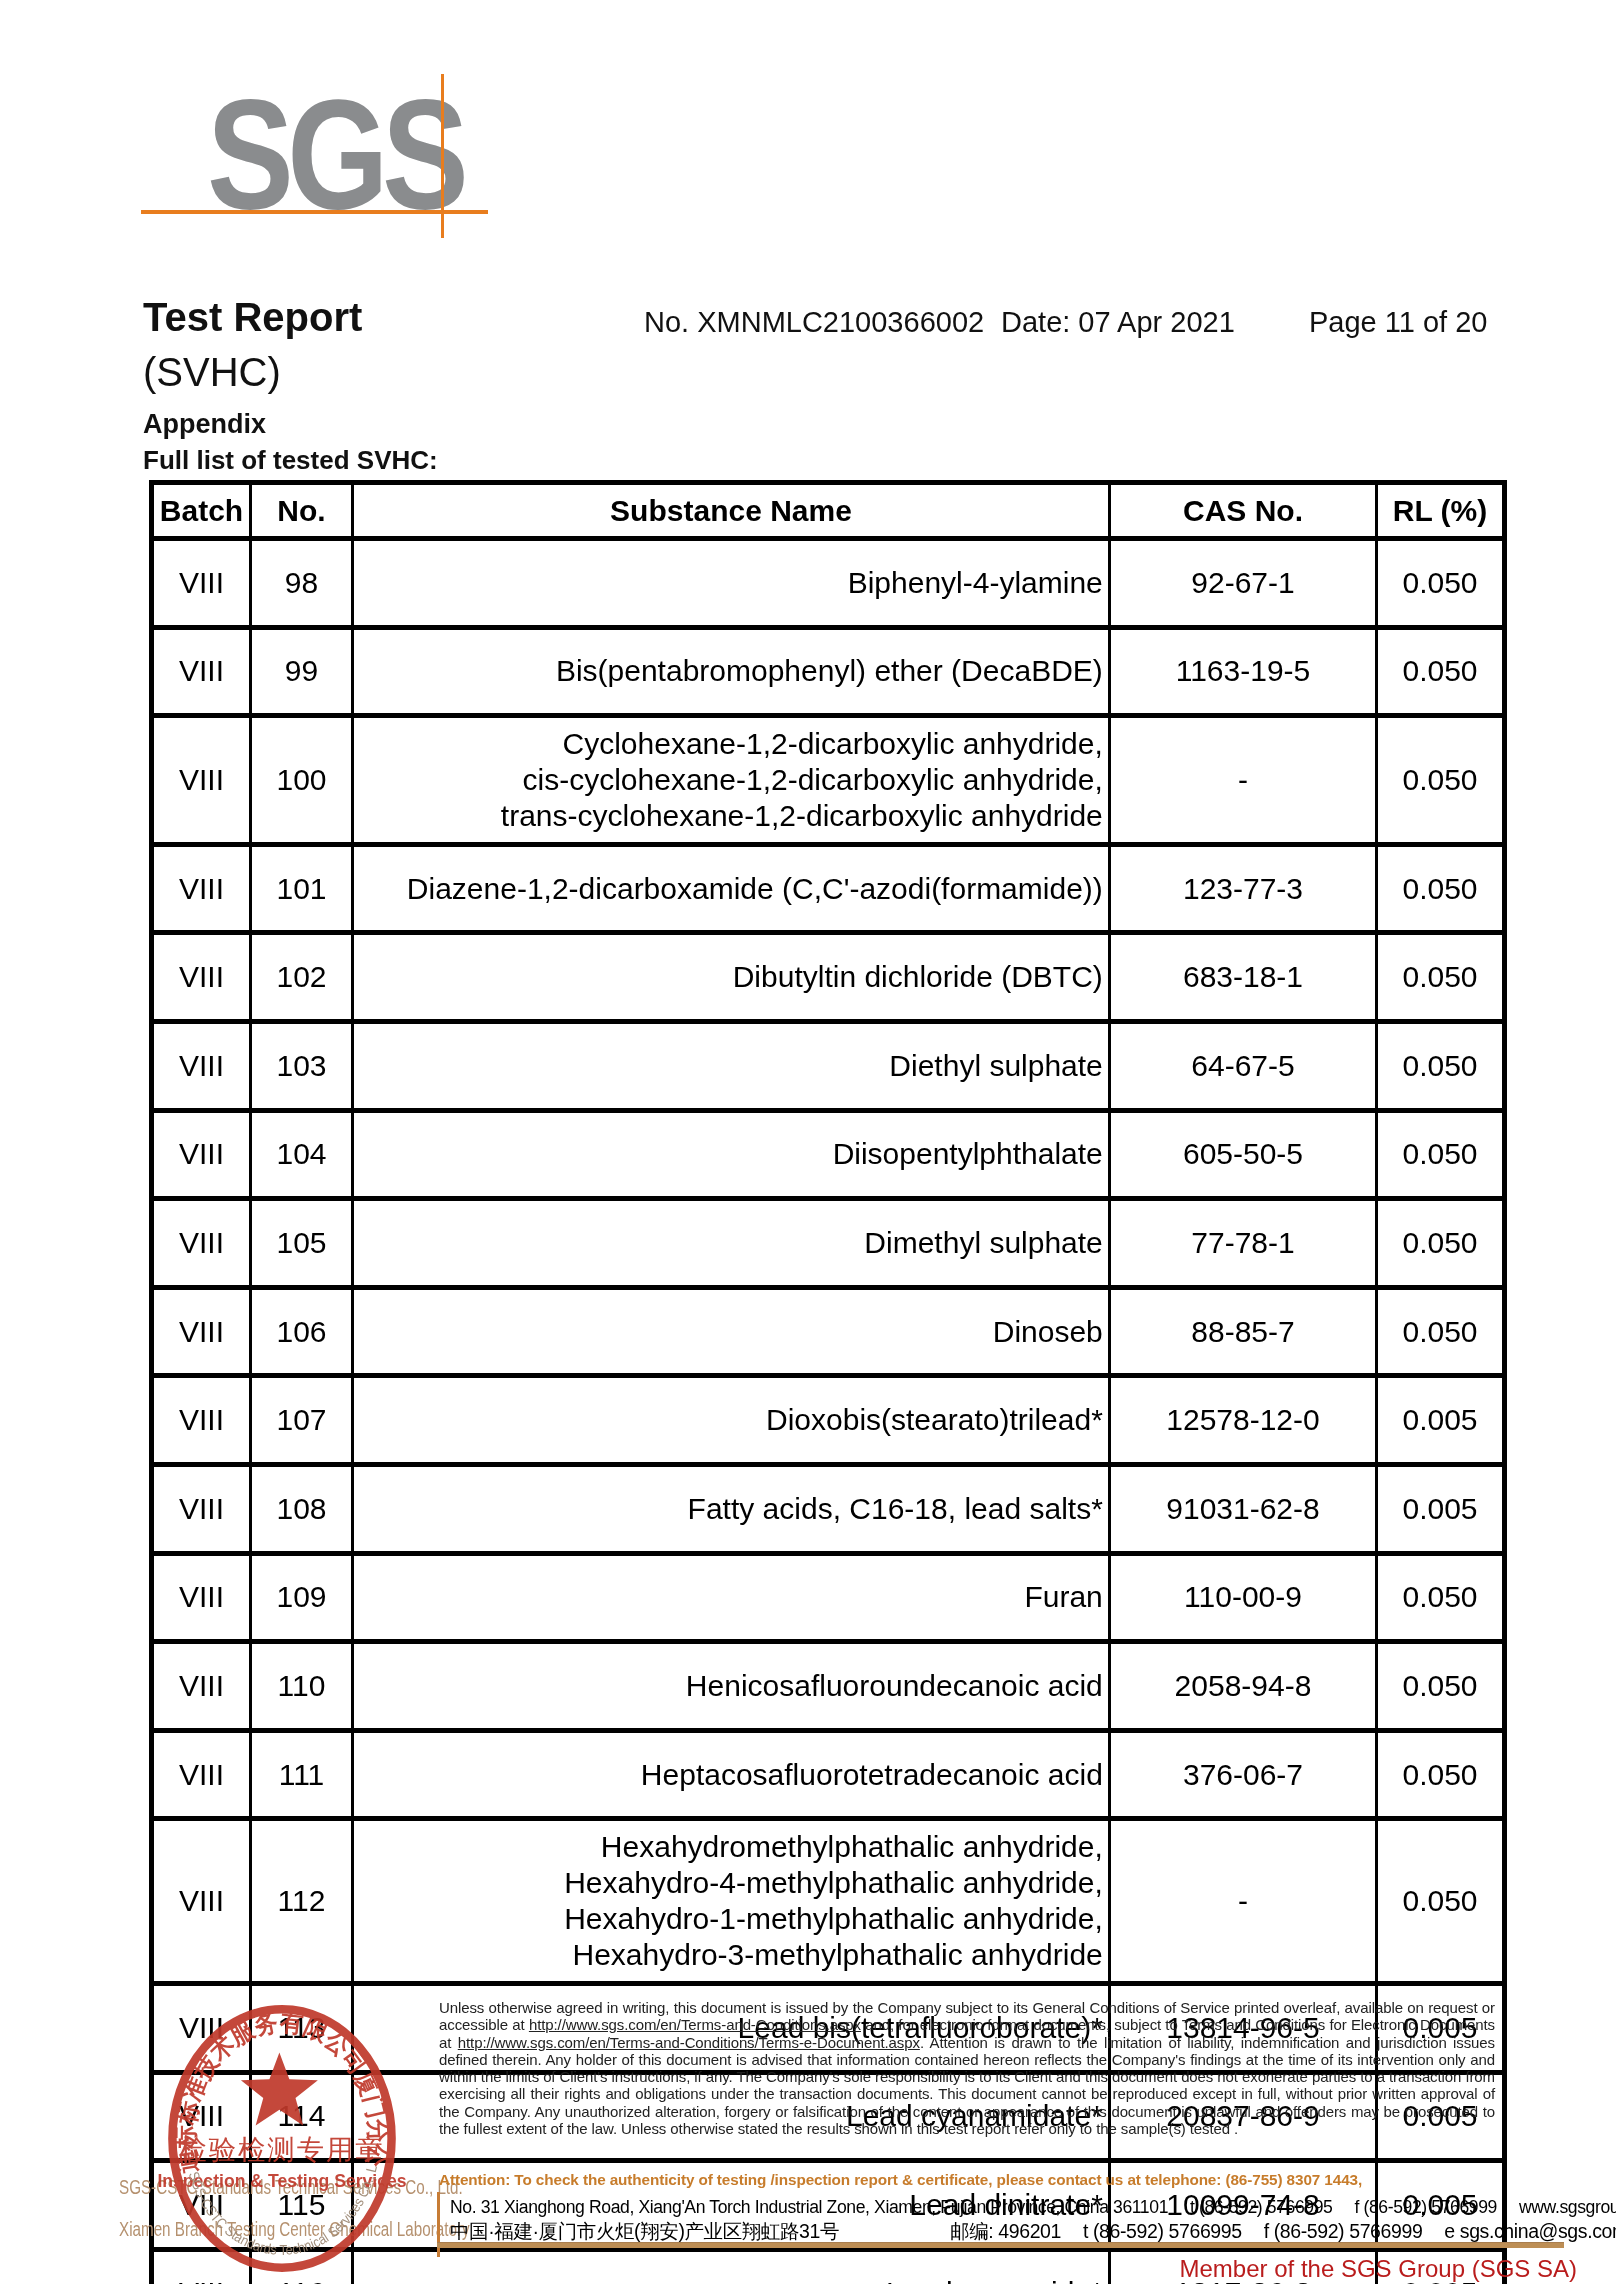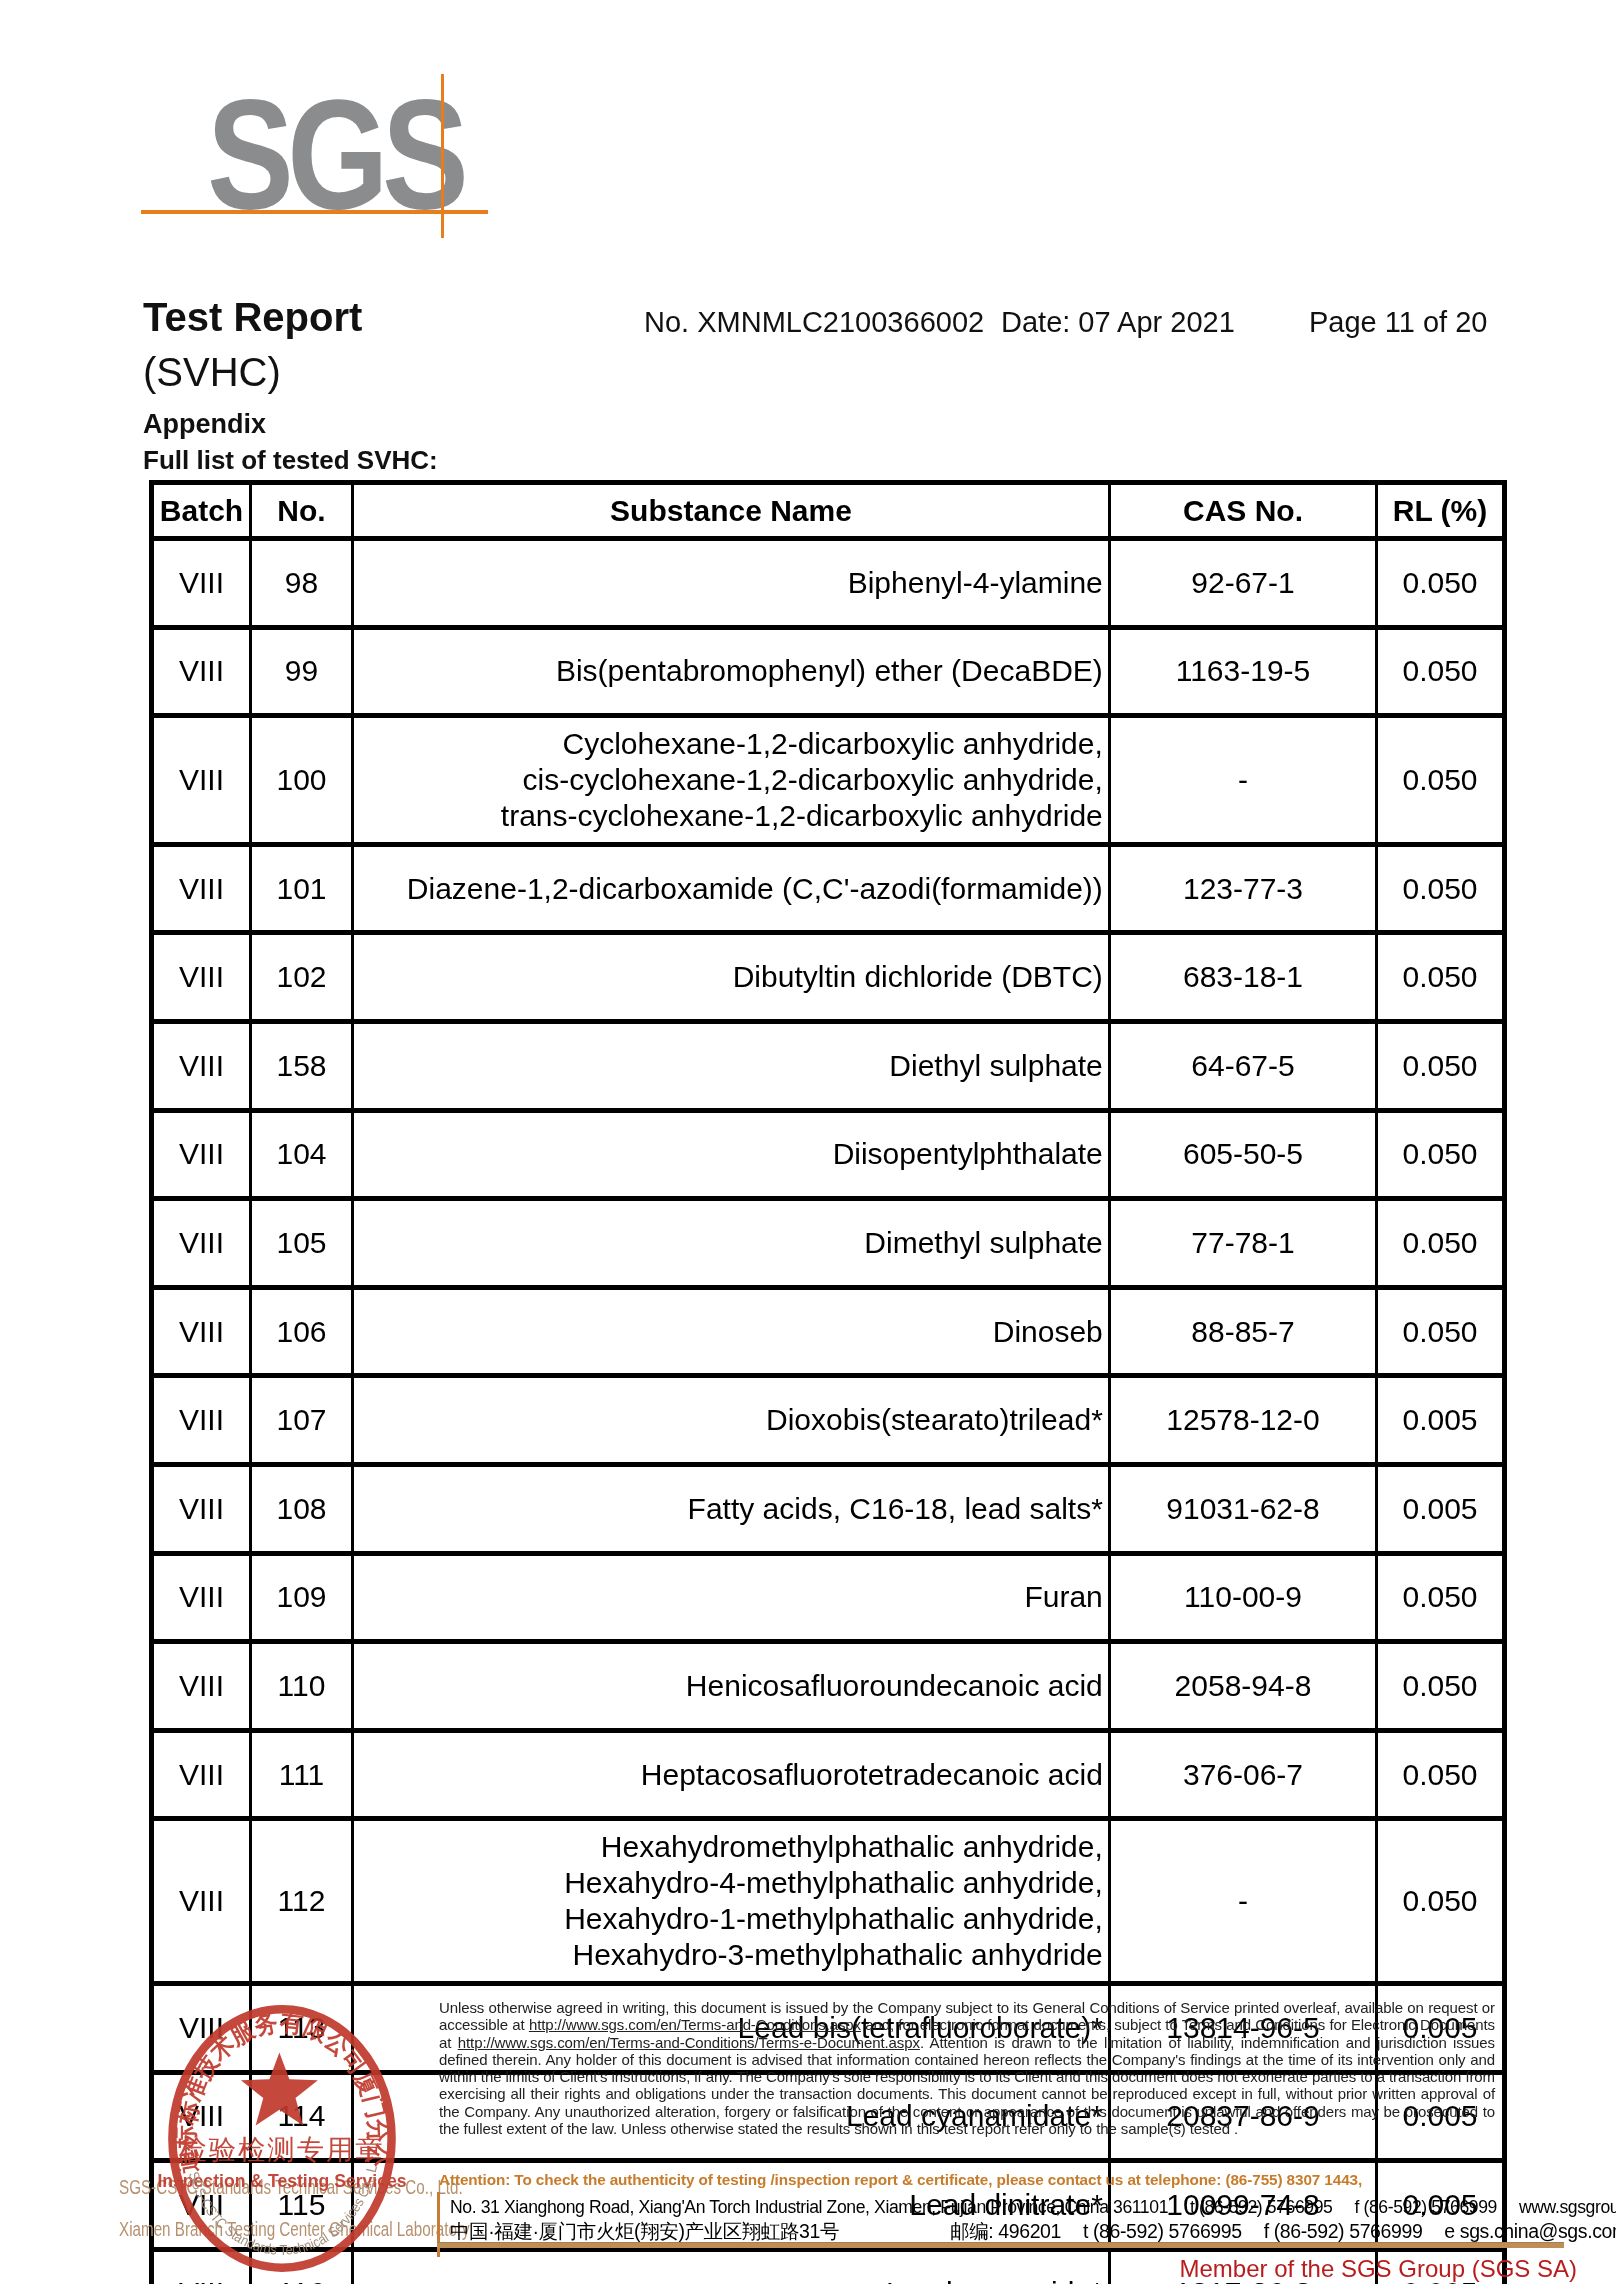--- a/index.html
+++ b/index.html
@@ -145,21 +145,21 @@
   <tr>
     <td>VIII</td>
     <td>102</td>
     <td class="c-substance">Dibutyltin dichloride (DBTC)</td>
     <td>683-18-1</td>
     <td>0.050</td>
   </tr>
 
   <tr>
     <td>VIII</td>
-    <td>158</td>
+    <td>103</td>
     <td class="c-substance">Diethyl sulphate</td>
     <td>64-67-5</td>
     <td>0.050</td>
   </tr>
 
   <tr>
     <td>VIII</td>
     <td>104</td>
     <td class="c-substance">Diisopentylphthalate</td>
     <td>605-50-5</td>

